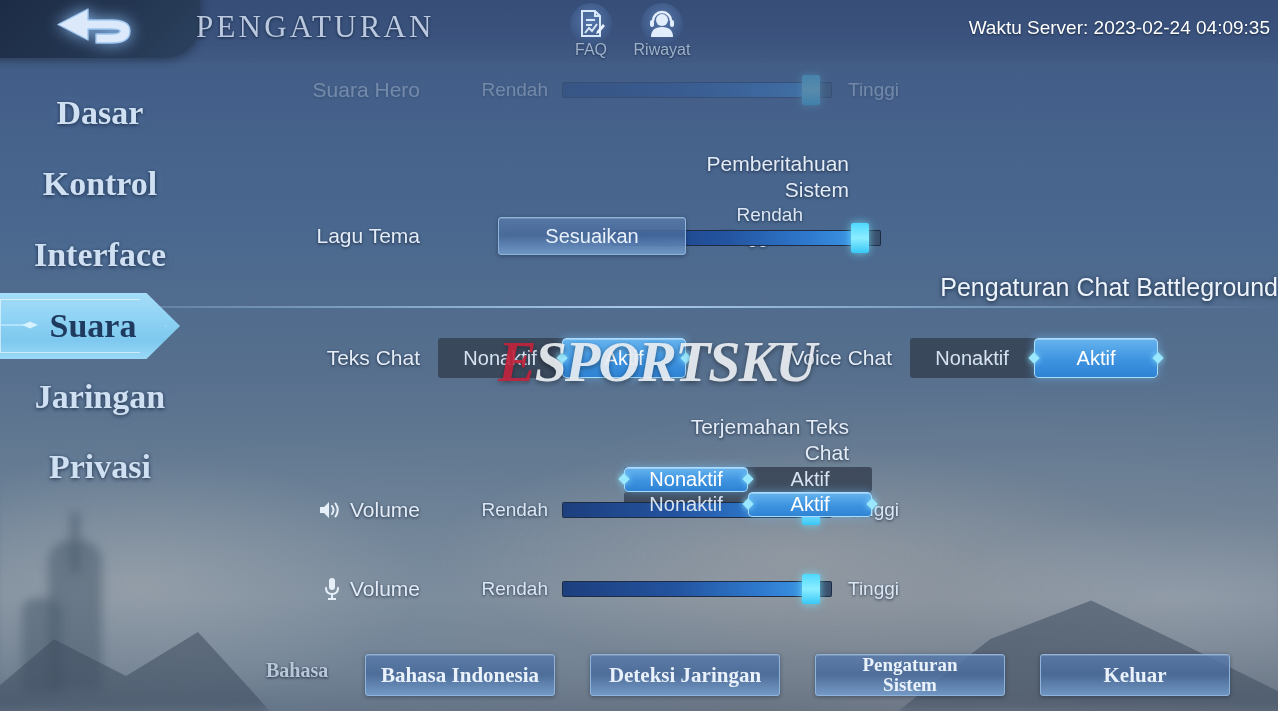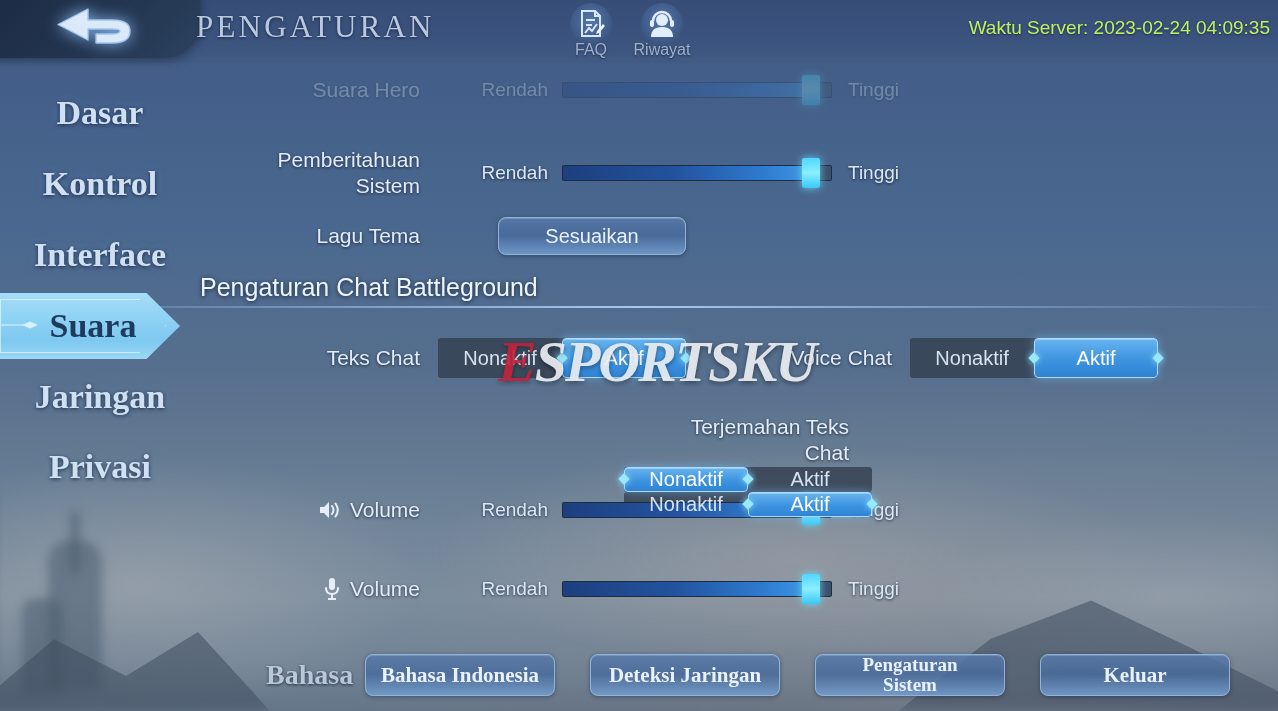--- a/index.html
+++ b/index.html
@@ -89,21 +89,21 @@
   }
   .topicon .lbl {
     margin-top: -4px;
     font-size: 16px; color: #9fb2cb;
     text-shadow: 0 1px 2px rgba(10,20,40,.6);
   }
   #icon-faq { left: 559px; }
   #icon-riwayat { left: 630px; }
   #server-time {
     position: absolute; right: 8px; top: 17px;
-    font-size: 19px; color: #bef264;
+    font-size: 19px; color: #ffffff;
     text-shadow: 0 1px 2px rgba(10,20,40,.65);
   }
 
   
   #sidebar {
     position: absolute; left: 0; top: 63px; width: 200px; height: 648px;
     z-index: 20;
   }
   .side-item {
     position: absolute; left: 0; width: 200px; height: 52px;
@@ -168,31 +168,31 @@
     background: linear-gradient(180deg, #4fd8ff 0%, #8ceeff 50%, #39c8f7 100%);
     border-radius: 2px;
     box-shadow: 0 0 8px rgba(110,230,255,.8);
   }
   .endlbl { font-size: 19px; color: #dbe7f5; text-shadow: 0 1px 3px rgba(12,26,48,.8); }
 
   
   .btn-blue {
     background: linear-gradient(180deg, rgba(88,122,170,.85) 0%, rgba(72,106,155,.85) 48%, rgba(116,158,206,.85) 100%);
     border: 1px solid #8fb4dc;
-    border-radius: 8px;
+    border-radius: 3px;
     color: #e9f1fb;
     display: flex; align-items: center; justify-content: center;
     text-align: center;
     cursor: pointer;
     box-shadow: inset 0 1px 0 rgba(255,255,255,.18), 0 1px 4px rgba(10,20,40,.4);
   }
 
   
   #sect-head {
-    position: absolute; left: 0; top: 210px; width: 1078px; text-align: left;
+    position: absolute; left: 0; top: 210px; width: 1078px; text-align: right;
   }
   #sect-head .t {
     font-size: 25px; color: #eef4fc;
     text-shadow: 0 1px 4px rgba(12,26,48,.85);
   }
   #sect-divider {
     position: absolute; left: -200px; top: 243px; width: 1278px; height: 2px;
     background: linear-gradient(90deg, rgba(150,190,235,0) 0%, rgba(160,200,240,.55) 28%, rgba(190,225,255,.8) 50%, rgba(160,200,240,.55) 72%, rgba(150,190,235,0) 100%);
   }
 
@@ -229,21 +229,21 @@
 
   
   #bottombar {
     position: absolute; left: 0; bottom: 0; width: 1278px; height: 78px;
     z-index: 25;
     display: flex; align-items: center;
   }
   #bahasa-label {
     position: absolute; left: 266px; top: 26px;
     font-family: "Liberation Serif", serif; font-weight: bold;
-    font-size: 28px; color: #b9c7d8;
+    font-size: 20px; color: #b9c7d8;
     text-shadow: 0 1px 3px rgba(12,26,48,.8);
   }
   .bbtn {
     position: absolute; top: 21px; height: 42px;
     font-family: "Liberation Serif", serif; font-weight: bold;
     font-size: 21px; line-height: 1.05;
   }
 
   
   #watermark {
@@ -350,21 +350,21 @@
     <div class="rlabel" style="width:220px;">Suara Hero</div>
     <div class="endlbl" style="width:110px; text-align:right; margin-left:18px;">Rendah</div>
     <div class="slider" style="width:270px; margin-left:14px;">
       <div class="track"></div>
       <div class="fill" style="width:93%;"></div>
       <div class="handle" style="left:89%;"></div>
     </div>
     <div class="endlbl" style="margin-left:16px;">Tinggi</div>
   </div>
 
-  <div class="row" style="top:82px; height:56px;">
+  <div class="row" style="top:88px; height:56px;flex-direction:column;">
     <div class="rlabel" style="width:220px;">
       <div>Pemberitahuan</div>
       <div>Sistem</div>
     </div>
     <div class="endlbl" style="width:110px; text-align:right; margin-left:18px;">Rendah</div>
     <div class="slider" style="width:270px; margin-left:14px;">
       <div class="track"></div>
       <div class="fill" style="width:93%;"></div>
       <div class="handle" style="left:89%;"></div>
     </div>

